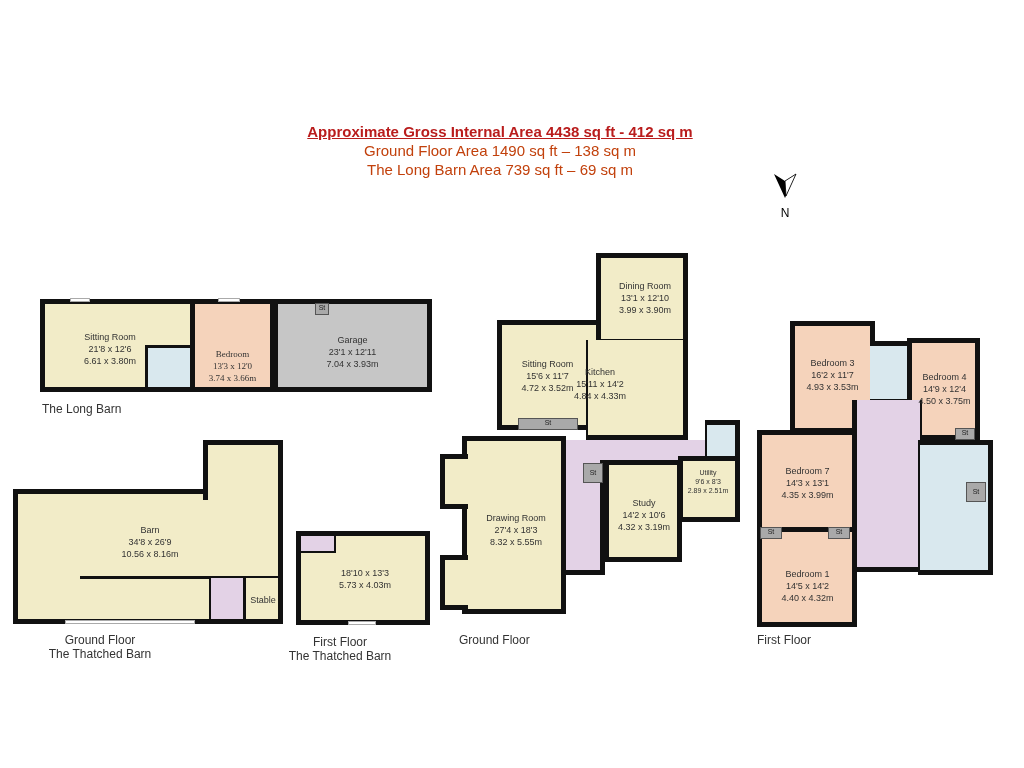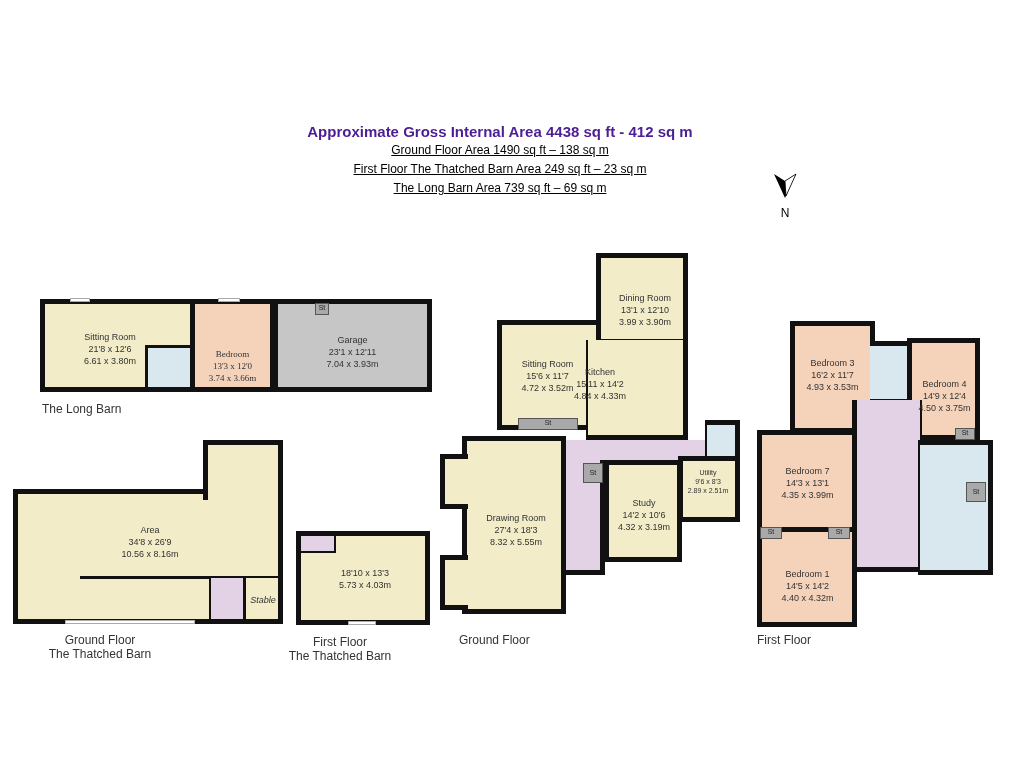--- a/index.html
+++ b/index.html
@@ -1,20 +1,20 @@
 <!DOCTYPE html>
 <html><head>
 <meta charset="utf-8">
 <style>
   * { box-sizing: border-box; margin: 0; padding: 0; }
   body { width: 1024px; height: 768px; background: #ffffff; position: relative; overflow: hidden; font-family: "Liberation Sans", sans-serif; color: #333; }
   .abs { position: absolute; }
   .title-block { position: absolute; left: 240px; top: 122px; width: 520px; text-align: center; }
-  .title-main { font-weight: bold; font-size: 15px; color: #4c1d95; line-height: 19px; }
-  .title-line { font-size: 12px; color: #000000; line-height: 19px; text-decoration: underline; }
+  .title-main { font-weight: bold; font-size: 15px; color: #b91c1c; line-height: 19px; text-decoration: underline; }
+  .title-line { font-size: 15px; color: #c2410c; line-height: 19px; }
   .compass { position: absolute; left: 772px; top: 172px; width: 26px; height: 48px; text-align: center; }
   .compass-n { font-size: 12px; color: #000; display: block; margin-top: 2px; }
   .room { position: absolute; border: 5px solid #111; }
   .fill-yellow { background: #f2ecc8; }
   .fill-peach { background: #f5d3bb; }
   .fill-grey { background: #c6c6c6; }
   .fill-blue { background: #d9e8ee; }
   .fill-lilac { background: #e3d2e6; }
   .label { position: absolute; text-align: center; font-size: 9px; line-height: 12px; color: #333; }
   .label span { display: block; }
@@ -22,21 +22,20 @@
   .inner-wall { position: absolute; background: #111; }
   .st { position: absolute; background: #a9a9a9; font-size: 7px; color: #222; text-align: center; border: 1px solid #555; }
   .window { position: absolute; background: #fff; border: 1px solid #aaa; }
 </style>
 </head>
 <body>
 
 <div class="title-block">
   <div class="title-main">Approximate Gross Internal Area 4438 sq ft - 412 sq m</div>
   <div class="title-line">Ground Floor Area 1490 sq ft – 138 sq m</div>
-  <div class="title-line">First Floor The Thatched Barn Area 249 sq ft – 23 sq m</div>
   <div class="title-line">The Long Barn  Area 739 sq ft – 69 sq m</div>
 </div>
 
 <div class="compass">
   <svg width="26" height="28" viewBox="0 0 26 28">
     <polygon points="2,2 13,26 24,2 13,9" fill="#000"></polygon>
     <polygon points="13,9 24,2 14,24" fill="#fff" stroke="#000" stroke-width="0.8"></polygon>
   </svg>
   <span class="compass-n">N</span>
 </div>
@@ -71,25 +70,25 @@
 <div>
   <div class="room fill-yellow" style="left:13px;top:489px;width:270px;height:135px;"></div>
   <div class="room fill-yellow" style="left:203px;top:440px;width:80px;height:60px;border-bottom:none;"></div>
   <div class="fill-yellow abs" style="left:208px;top:489px;width:70px;height:12px;"></div>
   <div class="inner-wall" style="left:80px;top:576px;width:200px;height:3px;"></div>
   <div class="room fill-lilac" style="left:209px;top:576px;width:36px;height:48px;border-width:2px 2px 5px 2px;"></div>
   <div class="room fill-yellow" style="left:244px;top:576px;width:39px;height:48px;border-width:2px 5px 5px 2px;"></div>
   <div class="window" style="left:65px;top:620px;width:130px;height:4px;"></div>
 
   <div class="label" style="left:100px;top:524px;width:100px;">
-    <span>Area</span>
+    <span>Barn</span>
     <span>34'8 x 26'9</span>
     <span>10.56 x 8.16m</span>
   </div>
-  <div class="label" style="left:246px;top:594px;width:34px;font-style:italic;">
+  <div class="label" style="left:246px;top:594px;width:34px;">
     <span>Stable</span>
   </div>
   <div class="caption" style="left:30px;top:633px;width:140px;">
     <div>Ground Floor</div>
     <div>The Thatched Barn</div>
   </div>
 </div>
 
 <div>
   <div class="room fill-yellow" style="left:296px;top:531px;width:134px;height:94px;"></div>
@@ -113,21 +112,21 @@
   <div class="room fill-lilac" style="left:560px;top:440px;width:145px;height:25px;border-width:0 0 0 5px;"></div>
   <div class="room fill-lilac" style="left:560px;top:460px;width:45px;height:115px;border-width:0 5px 5px 5px;"></div>
   <div class="st" style="left:583px;top:463px;width:20px;height:20px;line-height:18px;">St</div>
   <div class="room fill-yellow" style="left:462px;top:436px;width:104px;height:178px;"></div>
   <div class="room fill-yellow" style="left:440px;top:454px;width:28px;height:55px;border-right:none;"></div>
   <div class="room fill-yellow" style="left:440px;top:555px;width:28px;height:55px;border-right:none;"></div>
   <div class="room fill-yellow" style="left:604px;top:460px;width:78px;height:102px;"></div>
   <div class="room fill-blue" style="left:705px;top:420px;width:35px;height:38px;border-width:5px 5px 2px 2px;"></div>
   <div class="room fill-yellow" style="left:678px;top:456px;width:62px;height:66px;"></div>
 
-  <div class="label" style="left:605px;top:292px;width:80px;">
+  <div class="label" style="left:605px;top:280px;width:80px;">
     <span>Dining Room</span>
     <span>13'1 x 12'10</span>
     <span>3.99 x 3.90m</span>
   </div>
   <div class="label" style="left:505px;top:358px;width:85px;">
     <span>Sitting Room</span>
     <span>15'6 x 11'7</span>
     <span>4.72 x 3.52m</span>
   </div>
   <div class="label" style="left:560px;top:366px;width:80px;">
@@ -165,21 +164,21 @@
   <div class="st" style="left:760px;top:527px;width:22px;height:12px;">St</div>
   <div class="st" style="left:828px;top:527px;width:22px;height:12px;">St</div>
   <div class="room fill-blue" style="left:918px;top:440px;width:75px;height:135px;border-left:2px solid #111;"></div>
   <div class="st" style="left:966px;top:482px;width:20px;height:20px;line-height:18px;">St</div>
 
   <div class="label" style="left:795px;top:357px;width:75px;">
     <span>Bedroom 3</span>
     <span>16'2 x 11'7</span>
     <span>4.93 x 3.53m</span>
   </div>
-  <div class="label" style="left:912px;top:371px;width:65px;margin-top:7px;">
+  <div class="label" style="left:912px;top:371px;width:65px;">
     <span>Bedroom 4</span>
     <span>14'9 x 12'4</span>
     <span>4.50 x 3.75m</span>
   </div>
   <div class="label" style="left:765px;top:465px;width:85px;">
     <span>Bedroom 7</span>
     <span>14'3 x 13'1</span>
     <span>4.35 x 3.99m</span>
   </div>
   <div class="label" style="left:765px;top:568px;width:85px;">

